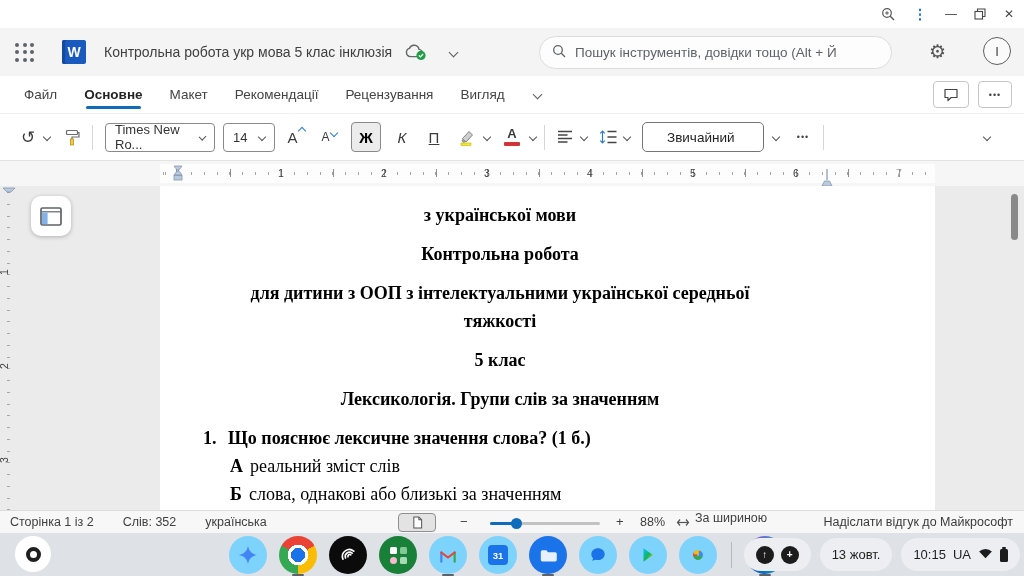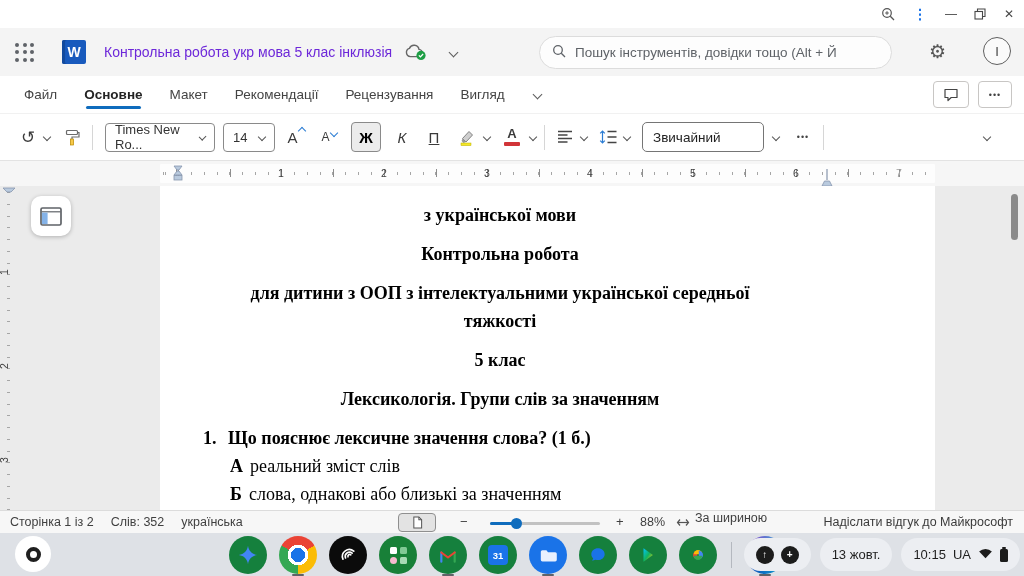--- a/index.html
+++ b/index.html
@@ -12,21 +12,21 @@
   .tb-btn{display:flex;align-items:center;justify-content:center;color:#474747;font-size:13px;cursor:default}
   .tb-dots{color:#1a73e8;font-size:14px;font-weight:bold}
   .tb-min{font-size:12px;letter-spacing:-1px}
   .tb-close{font-size:12px}
 
   
   .o365-header{position:absolute;left:0;top:28px;width:1024px;height:48px;background:#f4f4f4;display:flex;align-items:center;padding-left:15px}
   .waffle{display:grid;grid-template-columns:repeat(3,4px);grid-gap:3.5px;margin-right:28px}
   .waffle i{width:4px;height:4px;background:#5f6368;border-radius:50%}
   .word-logo{width:24px;height:24px;background:#185abd;border-radius:2px;color:#fff;font-weight:bold;font-size:14px;display:flex;align-items:center;justify-content:center;margin-right:18px;box-shadow:inset 3px 0 0 #124a9e}
-  .doc-title{font-size:14px;color:#6d28d9;margin-right:12px;white-space:nowrap}
+  .doc-title{font-size:14px;color:#404040;margin-right:12px;white-space:nowrap}
   .cloud-ic{margin-right:22px;display:flex}
   .chv{width:7px;height:7px;border-right:1.5px solid #5c5c5c;border-bottom:1.5px solid #5c5c5c;transform:rotate(45deg);display:inline-block}
   .search-pill{position:absolute;left:539px;top:8px;width:353px;height:33px;background:#fdfdfd;border:1px solid #dcdcdc;border-radius:17px;display:flex;align-items:center;padding:0 12px;gap:9px}
   .search-pill input{border:none;outline:none;background:transparent;flex:1;font-size:13.5px;color:#202124;font-family:"Liberation Sans",sans-serif}
   .search-pill input::placeholder{color:#5f6368}
   .gear{position:absolute;left:929px;top:12px;font-size:19px;color:#555}
   .avatar{position:absolute;left:983px;top:9px;width:28px;height:28px;border:1.5px solid #5f5f5f;border-radius:50%;background:#fafafa;display:flex;align-items:center;justify-content:center;font-size:13px;color:#444}
 
   
   .tabs-row{position:absolute;left:0;top:76px;width:1024px;height:38px;background:#fff;display:flex;align-items:center;padding-left:24px;border-bottom:1px solid #f1f1f1}
@@ -54,21 +54,21 @@
   .fx.small .ltr{font-size:12px}
   .caret{width:6px;height:6px;border-right:1.7px solid #2b7cd3;border-bottom:1.7px solid #2b7cd3;display:inline-block}
   .caret.up{transform:rotate(-135deg);margin:-12px 0 0 1px}
   .caret.down{transform:rotate(45deg);margin:-8px 0 0 1px}
   .bold-btn{width:30px;height:30px;border:1px solid #8a8a8a;background:#ececec;border-radius:4px;font-weight:bold;font-size:15px;margin-left:10px;display:flex;align-items:center;justify-content:center}
   .ital-btn{font-style:italic;font-size:15px;margin-left:8px;width:26px}
   .und-btn{text-decoration:underline;font-size:15px;margin-left:6px;width:26px}
   .fc-stack{display:flex;flex-direction:column;align-items:center;gap:2px;margin-left:10px}
   .fc-stack .ltr{font-size:13px;font-weight:bold;line-height:12px}
   .red-bar{width:16px;height:4px;background:#d13438;border-radius:1px}
-  .style-combo{width:122px;height:30px;border:1.5px solid #757575;border-radius:5px;display:flex;align-items:center;padding:0 10px;font-size:13.5px;color:#222;margin-left:12px;background:#fff}
+  .style-combo{width:122px;height:30px;border:1.5px solid #757575;border-radius:5px;display:flex;align-items:center;padding:0 24px;font-size:13.5px;color:#222;margin-left:12px;background:#fff}
   .tb-more{font-size:9px;letter-spacing:1px;color:#444;margin-left:12px}
   .collapse-chv{margin-left:auto;margin-right:34px}
 
   
   .ruler-row{position:absolute;left:0;top:161px;width:1024px;height:25px;background:#f6f6f6}
   .hband{position:absolute;left:160px;top:3px;width:775px;height:19px;background:#fdfdfd;border-radius:1px;
     background-image:
       repeating-linear-gradient(to right,#a6a6a6 0 1px,transparent 1px 12.875px),
       repeating-linear-gradient(to right,#8e8e8e 0 1px,transparent 1px 51.5px);
     background-size:100% 3px,100% 8px;background-repeat:repeat-x;background-position:5px 8px,18px 5px}
@@ -90,38 +90,38 @@
   .doc .h{font-weight:bold;text-align:center;margin-bottom:11px}
   .doc .h.tight{margin-bottom:0}
   .q{display:flex;font-weight:bold}
   .q .num{width:25px}
   .ans b{margin-right:7px}
   .ans{padding-left:27px}
   .scroll-thumb{position:absolute;left:1011px;top:8px;width:7px;height:46px;background:#8a8a8a;border-radius:4px}
 
   
   .statusbar{position:absolute;left:0;top:510px;width:1024px;height:23px;background:#f7f7f7;border-top:1px solid #dcdcdc;font-size:12.5px;color:#3f3f3f}
-  .sb-left{position:absolute;left:10px;top:0;height:22px;display:flex;align-items:center;gap:17px}
+  .sb-left{position:absolute;left:10px;top:0;height:22px;display:flex;align-items:center;gap:29px}
   .page-view-btn{position:absolute;left:398px;top:2px;width:38px;height:19px;border:1px solid #8f8f8f;border-radius:4px;background:#e3e3e3;display:flex;align-items:center;justify-content:center}
   .zoom-out{position:absolute;left:460px;top:3px;font-size:13px}
   .zoom-in{position:absolute;left:616px;top:3px;font-size:13px}
   .z-track{position:absolute;left:490px;top:11px;width:110px;height:3px;background:#c2c2c2;border-radius:2px}
   .z-fill{position:absolute;left:0;top:0;width:26px;height:3px;background:#0f6cbd;border-radius:2px}
   .z-thumb{position:absolute;left:21px;top:-4px;width:11px;height:11px;border-radius:50%;background:#0f6cbd}
   .zoom-pct{position:absolute;left:640px;top:4px}
   .fit-ic{position:absolute;left:676px;top:5px;display:flex}
   .fit-label{position:absolute;left:695px;top:0}
   .feedback{position:absolute;right:11px;top:4px;color:#3b3b3b}
 
   
   .shelf{position:absolute;left:0;top:533px;width:1024px;height:43px;background:#dee1e6}
   .launcher{position:absolute;left:15px;top:3px;width:36px;height:36px;background:#fff;border-radius:50%;display:flex;align-items:center;justify-content:center}
   .launcher i{width:15px;height:15px;border:4.5px solid #1f1f1f;border-radius:50%}
   .dock{position:absolute;left:229px;top:2px;display:flex;align-items:center;gap:12px;height:40px}
-  .dock-ic{width:38px;height:38px;border-radius:50%;background:#15803d;display:flex;align-items:center;justify-content:center;position:relative;flex:0 0 auto}
+  .dock-ic{width:38px;height:38px;border-radius:50%;background:#7dd3fc;display:flex;align-items:center;justify-content:center;position:relative;flex:0 0 auto}
   .dock-ic.run::after{content:"";position:absolute;bottom:-2px;left:50%;transform:translateX(-50%);width:12px;height:2.5px;border-radius:2px;background:#5f6368}
   .dock-sep{width:1px;height:26px;background:#b4b8bf;margin:0 2px}
   .ic-chrome{background:
     radial-gradient(circle,#1a73e8 0 26%,#fff 26% 39%,transparent 39%),
     conic-gradient(from 60deg,#fbbc05 0 120deg,#34a853 120deg 240deg,#ea4335 240deg 360deg)}
   .ic-black{background:#0b0b0b}
   .ic-green{background:#188038}
   .green-grid{display:grid;grid-template-columns:7px 7px;grid-gap:3px}
   .green-grid b{width:7px;height:7px;border-radius:1.5px}
   .g1{background:#fff}.g2{background:#81c995}.g3{background:#f8bbd0;border-radius:50% !important}.g4{background:#a8dab5}

